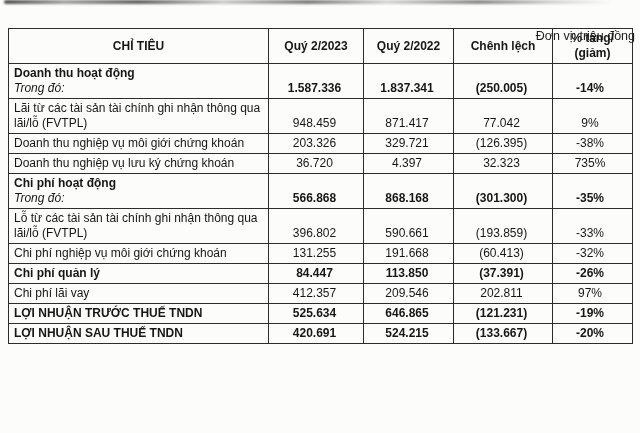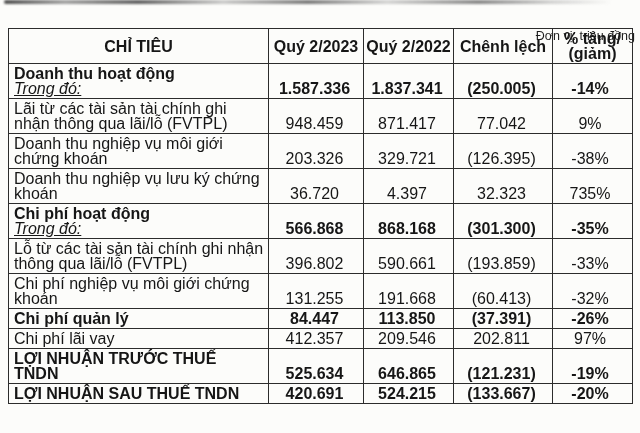--- a/index.html
+++ b/index.html
@@ -20,42 +20,42 @@
     filter:blur(1.1px);
     border-radius:2px;
   }
   .unit-label{
     position:absolute;top:9px;right:5px;
     font-size:12.5px;color:#1d1d1d;margin-top:20px;
   }
   table.fin{
     position:absolute;left:8px;top:28px;width:624px;
     border-collapse:collapse;table-layout:fixed;
-    font-size:16px;
+    font-size:12px;
   }
   .fin th,.fin td{
     border:1px solid #2c2c2c;
     line-height:15px;
   }
   .fin th{
     font-weight:bold;text-align:center;vertical-align:middle;
     padding:2px 2px;height:29px;
   }
   .th-pct{white-space:pre-line;}
   .label-cell{
     text-align:left;vertical-align:top;
     padding:2px 4px 2px 5px;
   }
   .num{
     text-align:center;vertical-align:bottom;
     padding:2px 5px 2px 2px;
   }
   .pct{padding-right:7px;}
   .bold{font-weight:bold;}
-  .sub{font-style:italic;font-weight:normal;text-decoration:underline;}
+  .sub{font-style:italic;font-weight:normal;}
 </style>
 </head>
 <body>
 
 <div>
   <div class="scan-artifact"></div>
   <div class="unit-label">Đơn vị: triệu đồng</div>
 
   <table class="fin">
     <colgroup>

